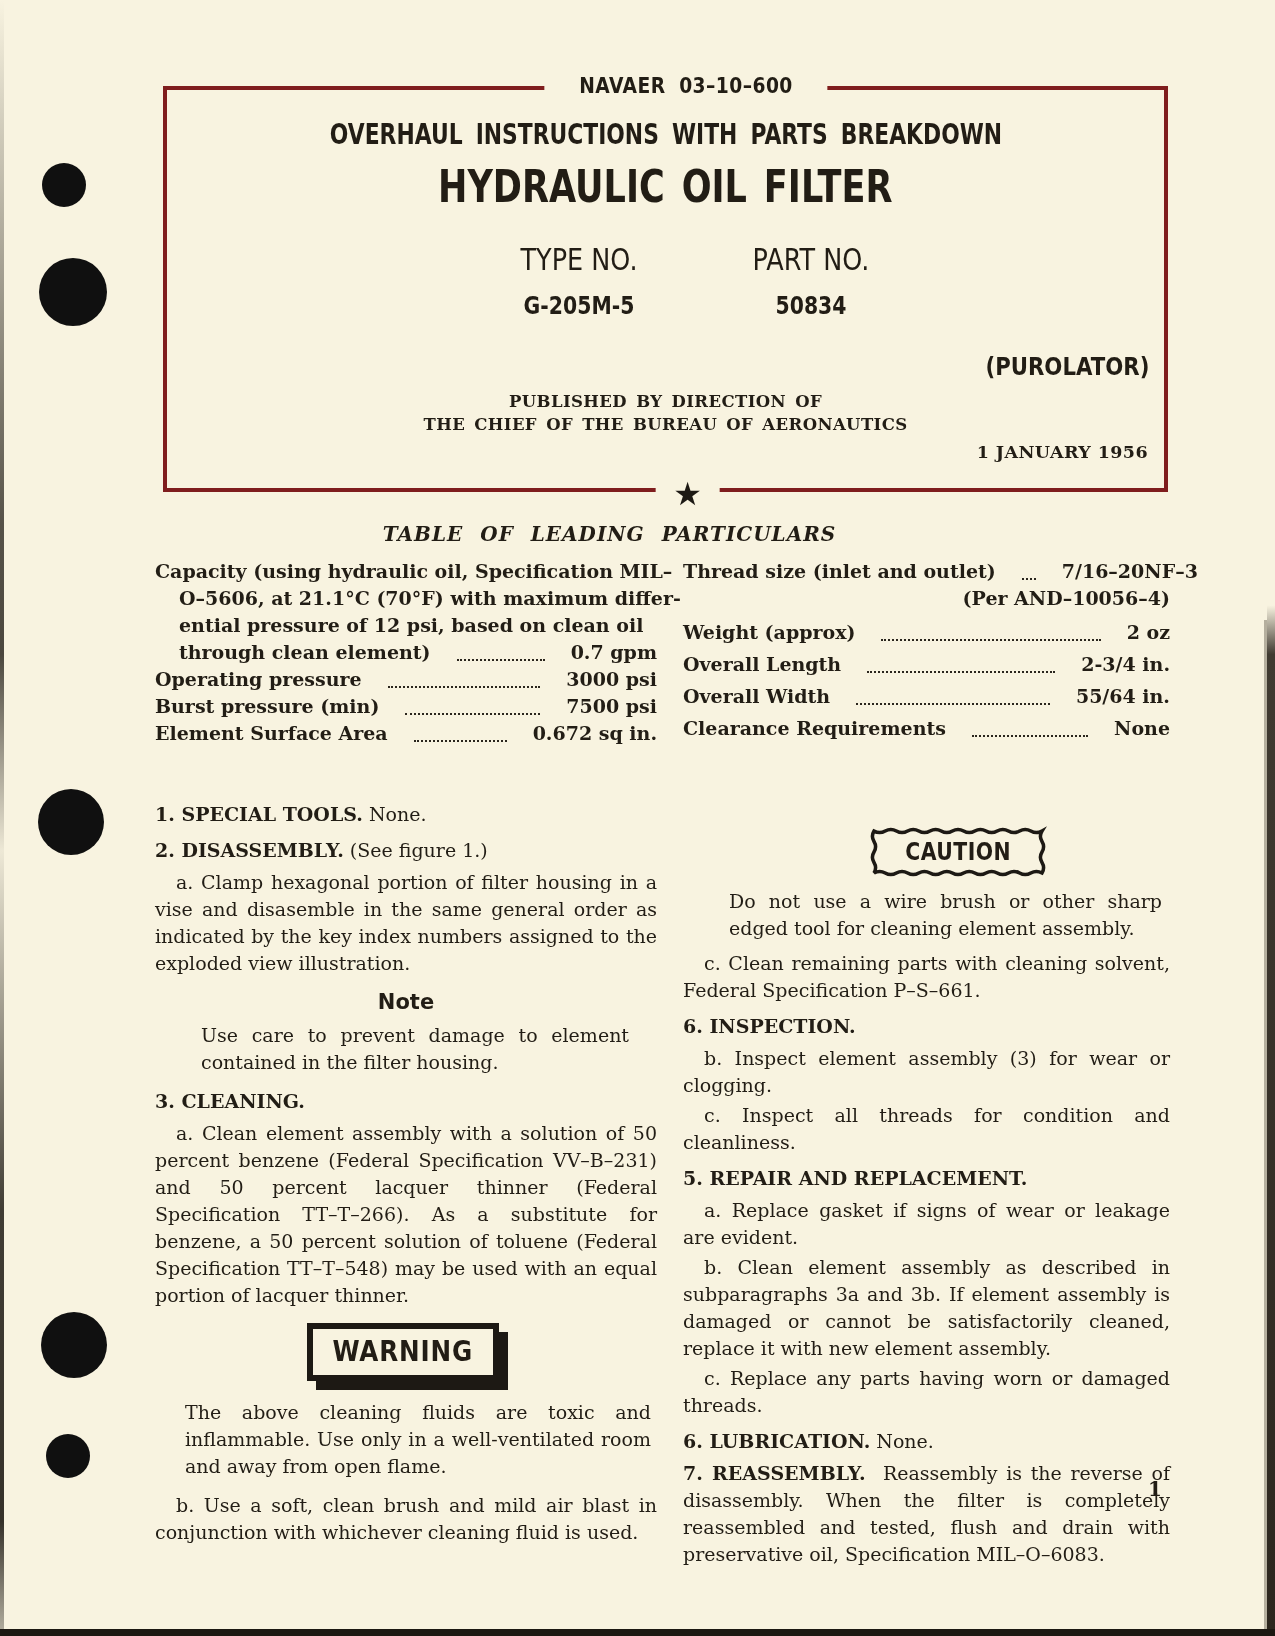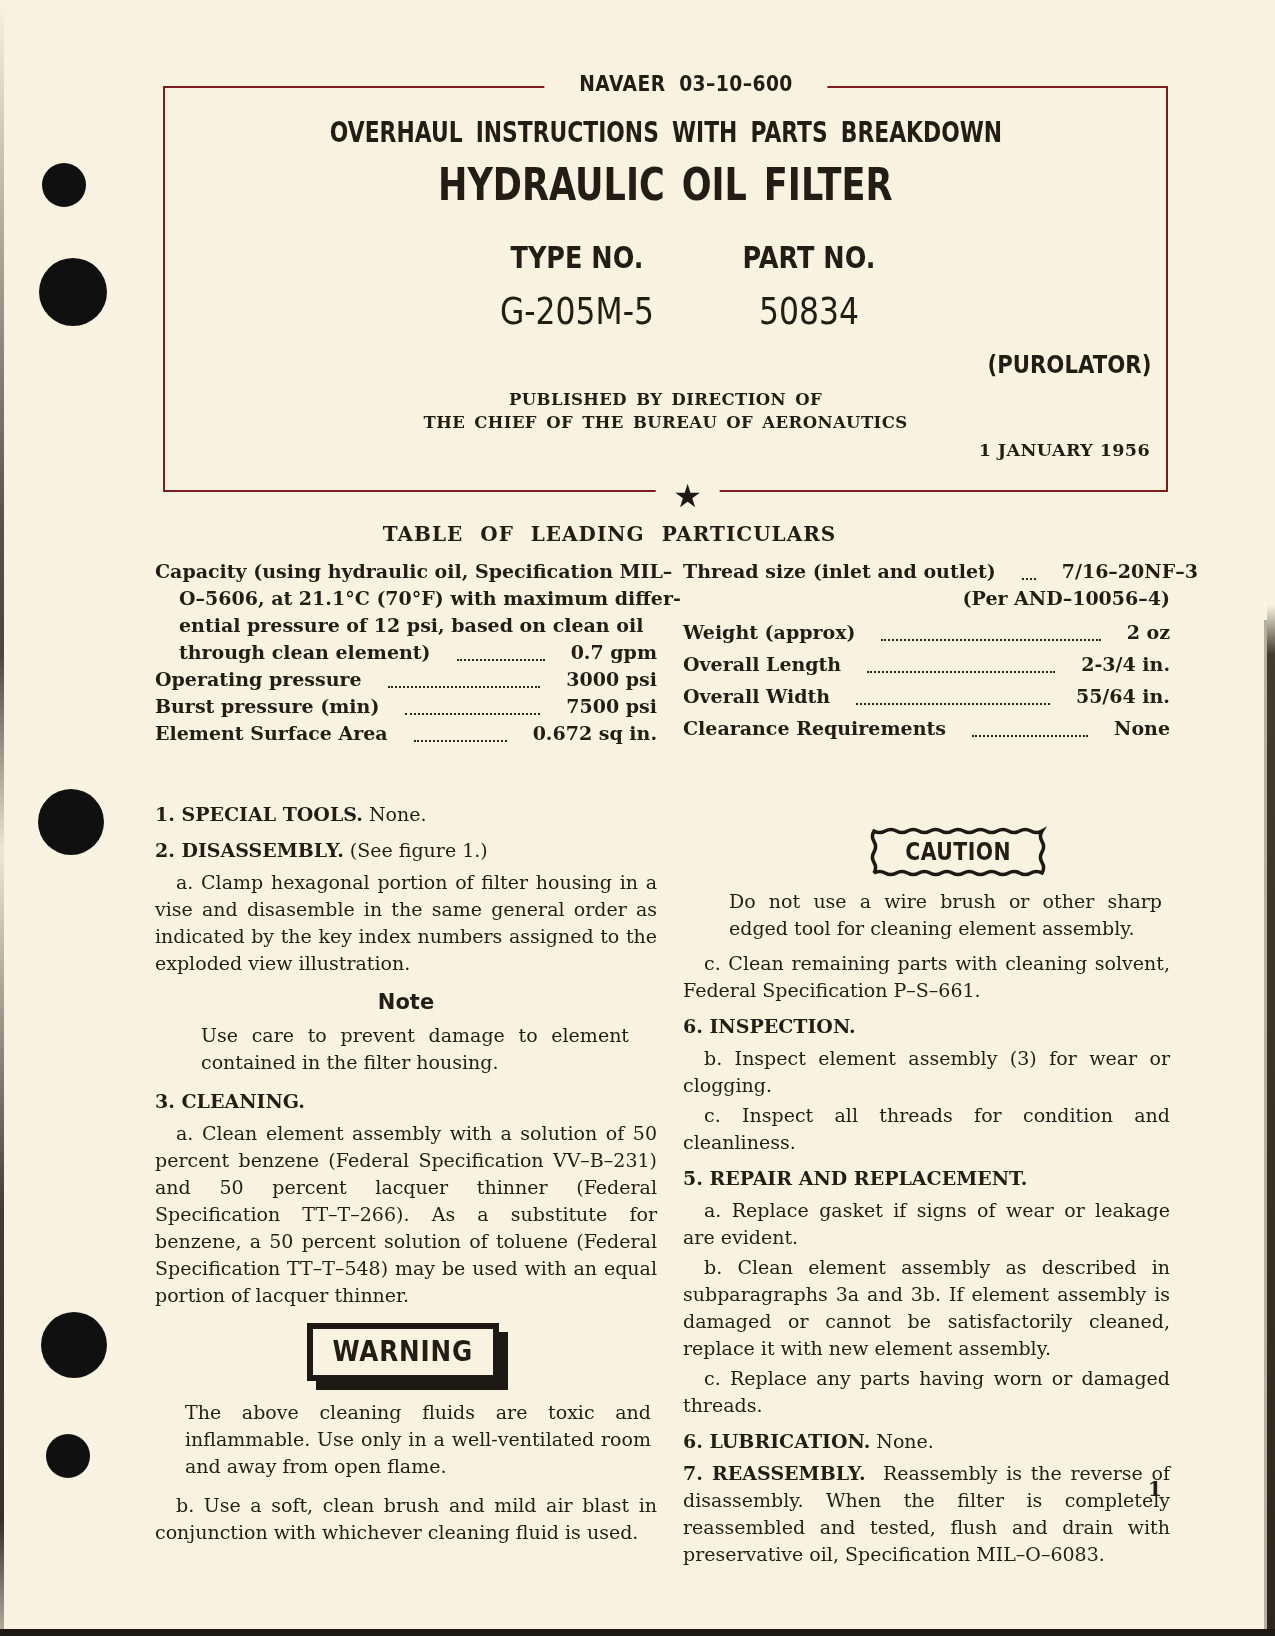--- a/index.html
+++ b/index.html
@@ -13,35 +13,35 @@
     background:linear-gradient(to bottom, rgba(32,28,22,0) 0%, rgba(32,28,22,.75) 32%, rgba(32,28,22,.8) 40%, rgba(32,28,22,.05) 52%, rgba(32,28,22,.85) 74%, rgba(32,28,22,.9) 93%, rgba(32,28,22,.3) 100%); }
   .edge-bottom { position:absolute; left:0; bottom:0; width:100%; height:7px; background:#1c1812; }
   .edge-right { position:absolute; right:0; top:0; width:8px; height:100%;
     background:linear-gradient(to bottom, rgba(44,38,30,0) 0%, rgba(44,38,30,0) 37%, rgba(44,38,30,.9) 40%, #2c261e 100%); }
   .edge-right-soft { position:absolute; right:8px; top:620px; width:3px; height:1016px; background:rgba(125,118,104,.55); }
 
   .hole { position:absolute; background:#101010; border-radius:50%; }
 
   
   .title-box { position:absolute; left:163px; top:86px; width:1005px; height:406px;
-    border:2px solid #7f1d1d; box-sizing:border-box; text-align:center; }
+    border:4px solid #7f1d1d; box-sizing:border-box; text-align:center; }
   .navaer { position:absolute; top:-17px; left:50%; transform:translateX(-50%) translateX(20px);
     background:#f8f3e0; padding:0 16px; white-space:nowrap;
     font-family:"DejaVu Sans", sans-serif; font-weight:bold; font-size:22px; letter-spacing:.5px; word-spacing:8px; }
   .navaer-inner { display:inline-block; transform:scaleX(.85); }
   .star-divider { position:absolute; bottom:-24px; left:50%; transform:translateX(-50%) translateX(22px);
     background:#f8f3e0; padding:0 18px; font-size:32px; line-height:36px; color:#1d1914; }
   .cond { display:inline-block; transform:scaleX(.78); transform-origin:center; white-space:nowrap; }
   .cond85 { display:inline-block; transform:scaleX(.85); transform-origin:center; white-space:nowrap; }
   .tb-subtitle { position:absolute; top:28px; width:100%; font-family:"DejaVu Sans", sans-serif;
     font-weight:bold; font-size:28px; word-spacing:7px; }
   .tb-title { position:absolute; top:70px; width:100%; font-family:"DejaVu Sans", sans-serif;
     font-weight:bold; font-size:45px; word-spacing:6px; }
-  .tb-col-label { position:absolute; top:152px; font-family:"DejaVu Sans", sans-serif; font-weight:bold; font-size:30px; transform:translateX(-50%); }
-  .tb-col-value { position:absolute; top:202px; font-family:"DejaVu Sans", sans-serif; font-weight:normal; font-size:37px; transform:translateX(-50%); }
+  .tb-col-label { position:absolute; top:152px; font-family:"DejaVu Sans", sans-serif; font-weight:normal; font-size:30px; transform:translateX(-50%); }
+  .tb-col-value { position:absolute; top:202px; font-family:"DejaVu Sans", sans-serif; font-weight:bold; font-size:24px; transform:translateX(-50%); }
   .tb-manufacturer { position:absolute; top:262px; width:100%; font-family:"DejaVu Sans", sans-serif; font-weight:bold; font-size:25px;text-align:right; }
   .tb-pub1 { position:absolute; top:302px; width:100%; font-weight:bold; font-size:16.5px; letter-spacing:.4px; word-spacing:3px; }
   .tb-pub2 { position:absolute; top:325px; width:100%; font-weight:bold; font-size:16.5px; letter-spacing:.4px; word-spacing:3px; }
   .tb-date { position:absolute; top:352px; right:16px; font-weight:bold; font-size:17.5px; letter-spacing:.4px; }
 
   
   .particulars-title { position:absolute; top:522px; left:0; width:1320px; text-align:center;
     font-weight:bold; font-size:20px; letter-spacing:1px; word-spacing:9px; }
   .pcol { position:absolute; top:558px; font-size:19px; font-weight:bold; line-height:27px; }
   .pcol-left  { left:155px; width:502px; }
@@ -98,21 +98,21 @@
     <div class="tb-col-label" style="left:644px;"><span class="cond85">PART NO.</span></div>
     <div class="tb-col-value" style="left:412px;"><span class="cond85">G-205M-5</span></div>
     <div class="tb-col-value" style="left:644px;"><span class="cond85">50834</span></div>
     <div class="tb-manufacturer"><span class="cond85">(PUROLATOR)</span></div>
     <div class="tb-pub1">PUBLISHED BY DIRECTION OF</div>
     <div class="tb-pub2">THE CHIEF OF THE BUREAU OF AERONAUTICS</div>
     <div class="tb-date">1 JANUARY 1956</div>
     <div class="star-divider">★</div>
   </div>
 
-  <div class="particulars-title" style="width:1219px;">TABLE OF LEADING PARTICULARS</div>
+  <div class="particulars-title" style="width:1219px;font-style:italic;">TABLE OF LEADING PARTICULARS</div>
 
   <div class="pcol pcol-left">
     <div>
       <div class="cap-line">Capacity (using hydraulic oil, Specification MIL–</div>
       <div class="cap-line indent">O–5606, at 21.1°C (70°F) with maximum differ-</div>
       <div class="cap-line indent">ential pressure of 12 psi, based on clean oil</div>
       <div class="prow indent">
         <span class="plabel">through clean element)</span>
         <span class="leader"></span>
         <span class="pvalue">0.7 gpm</span>

